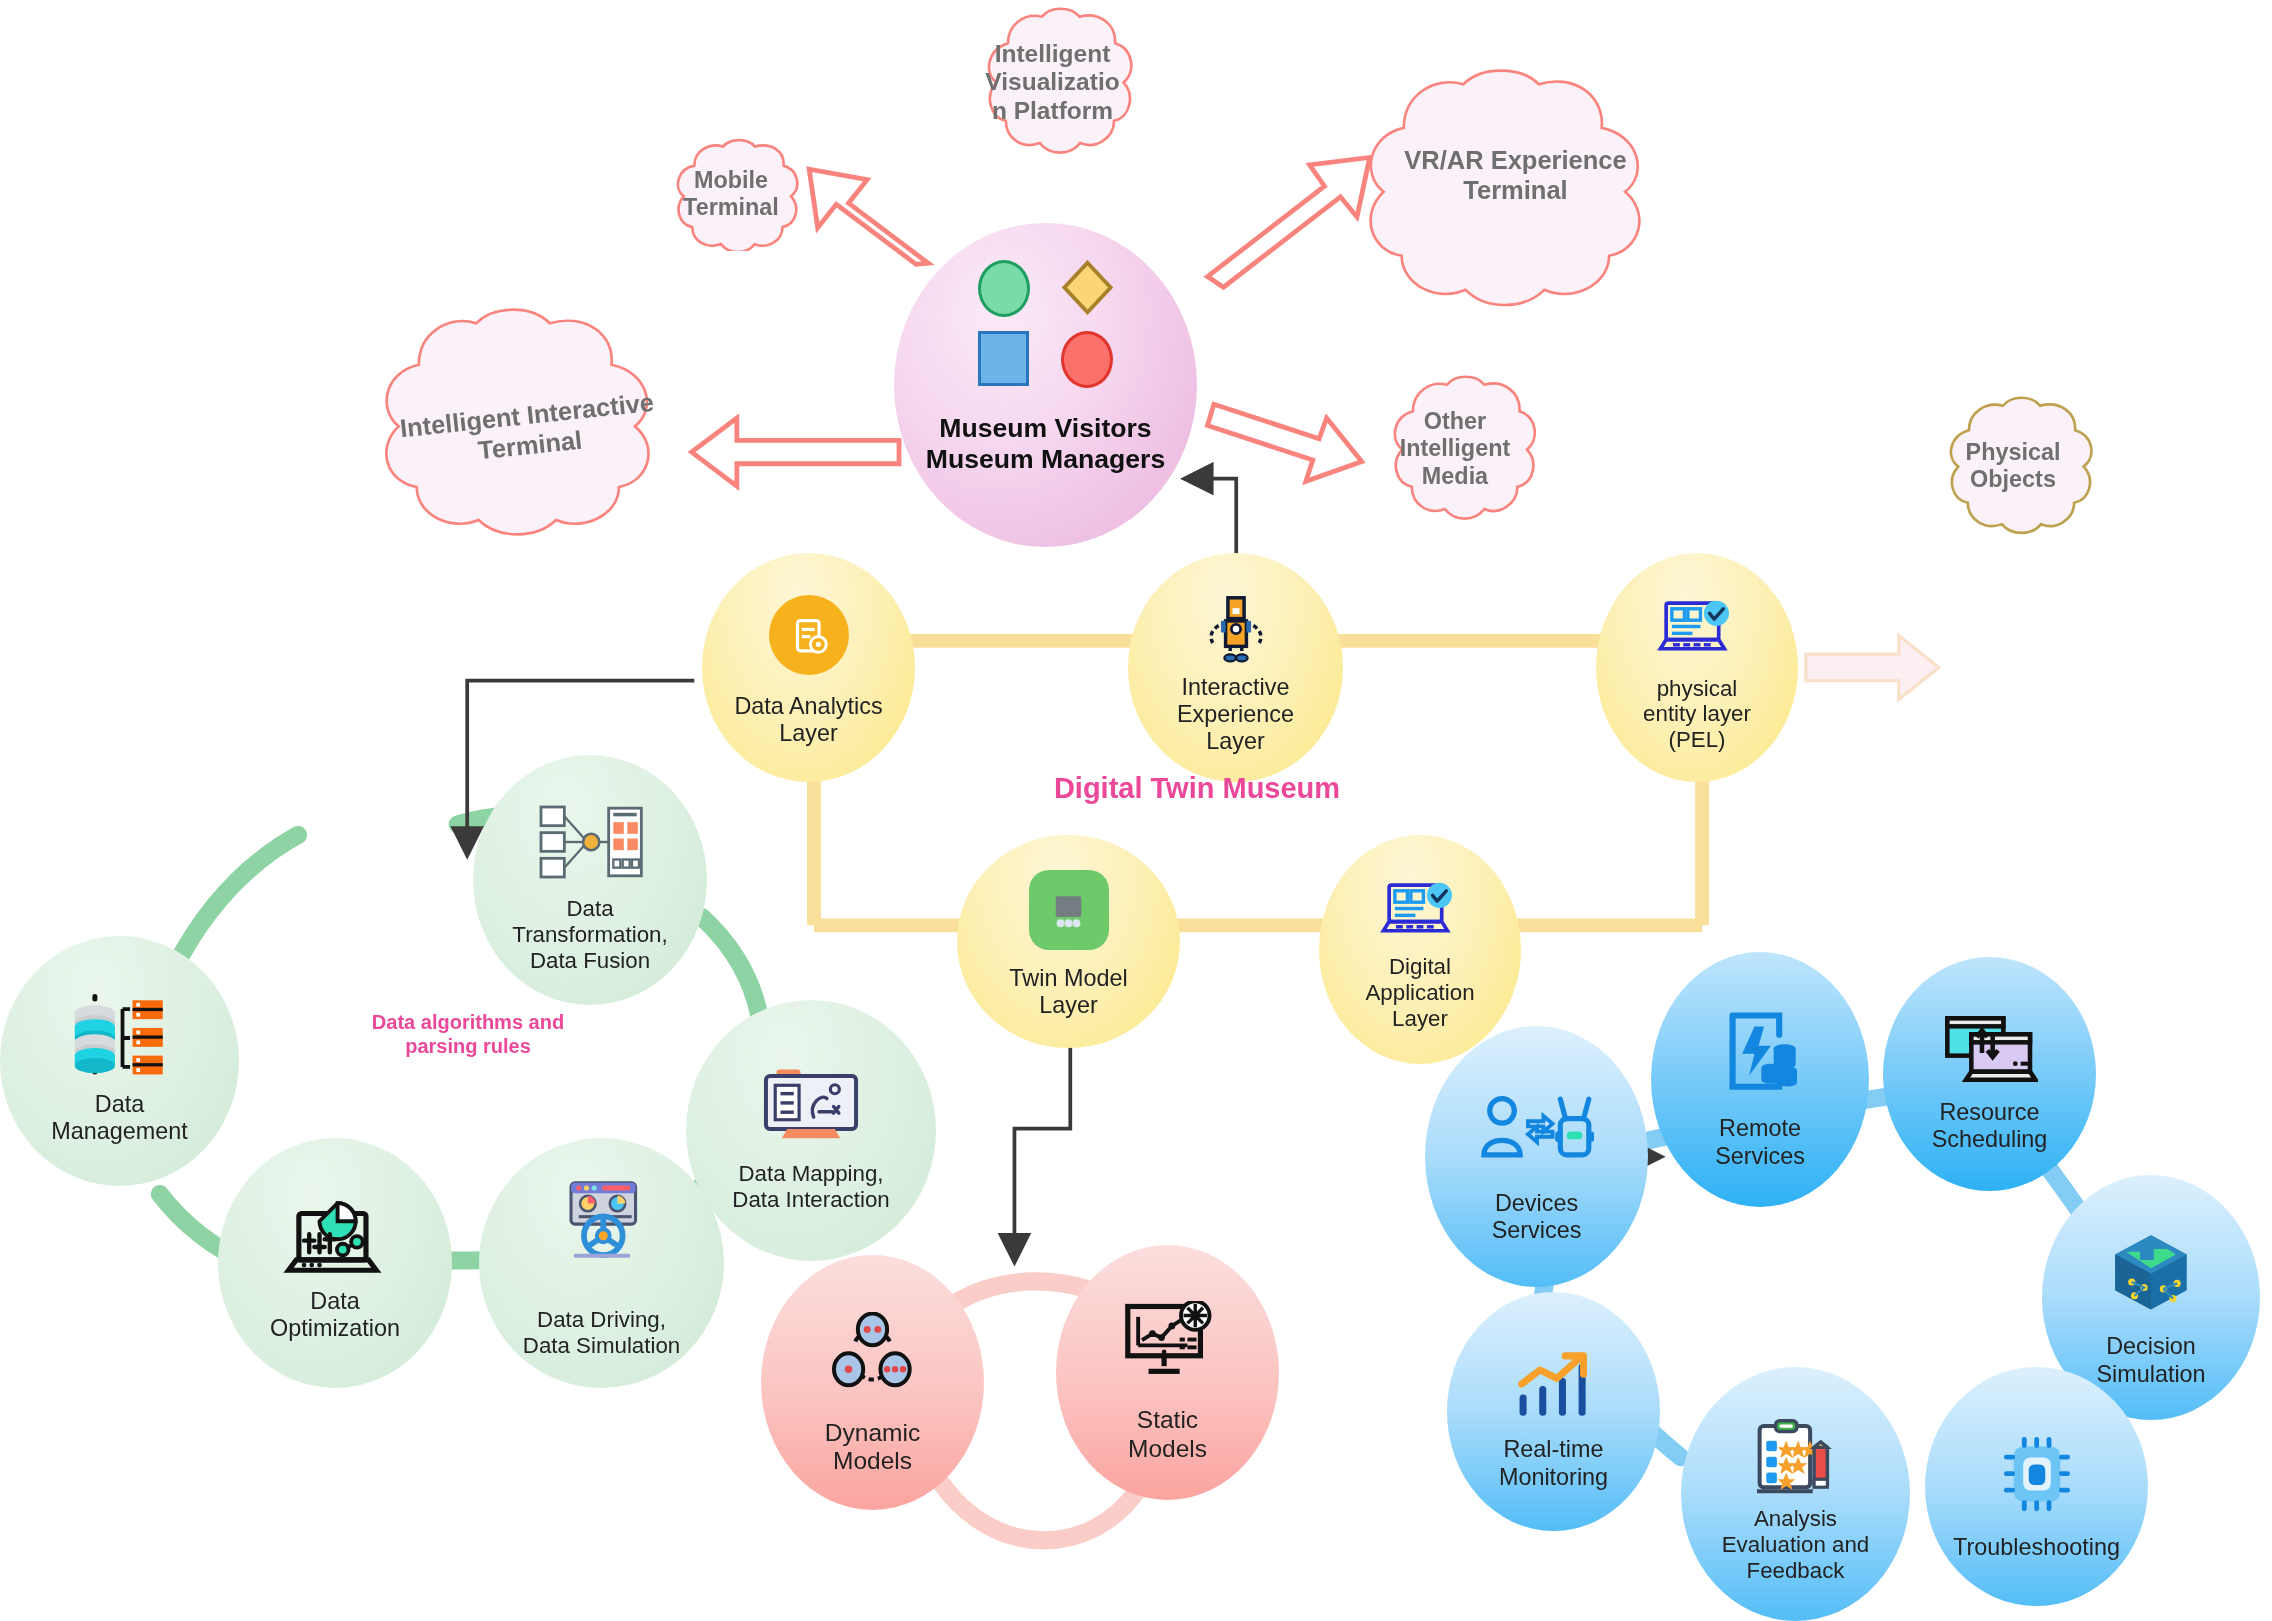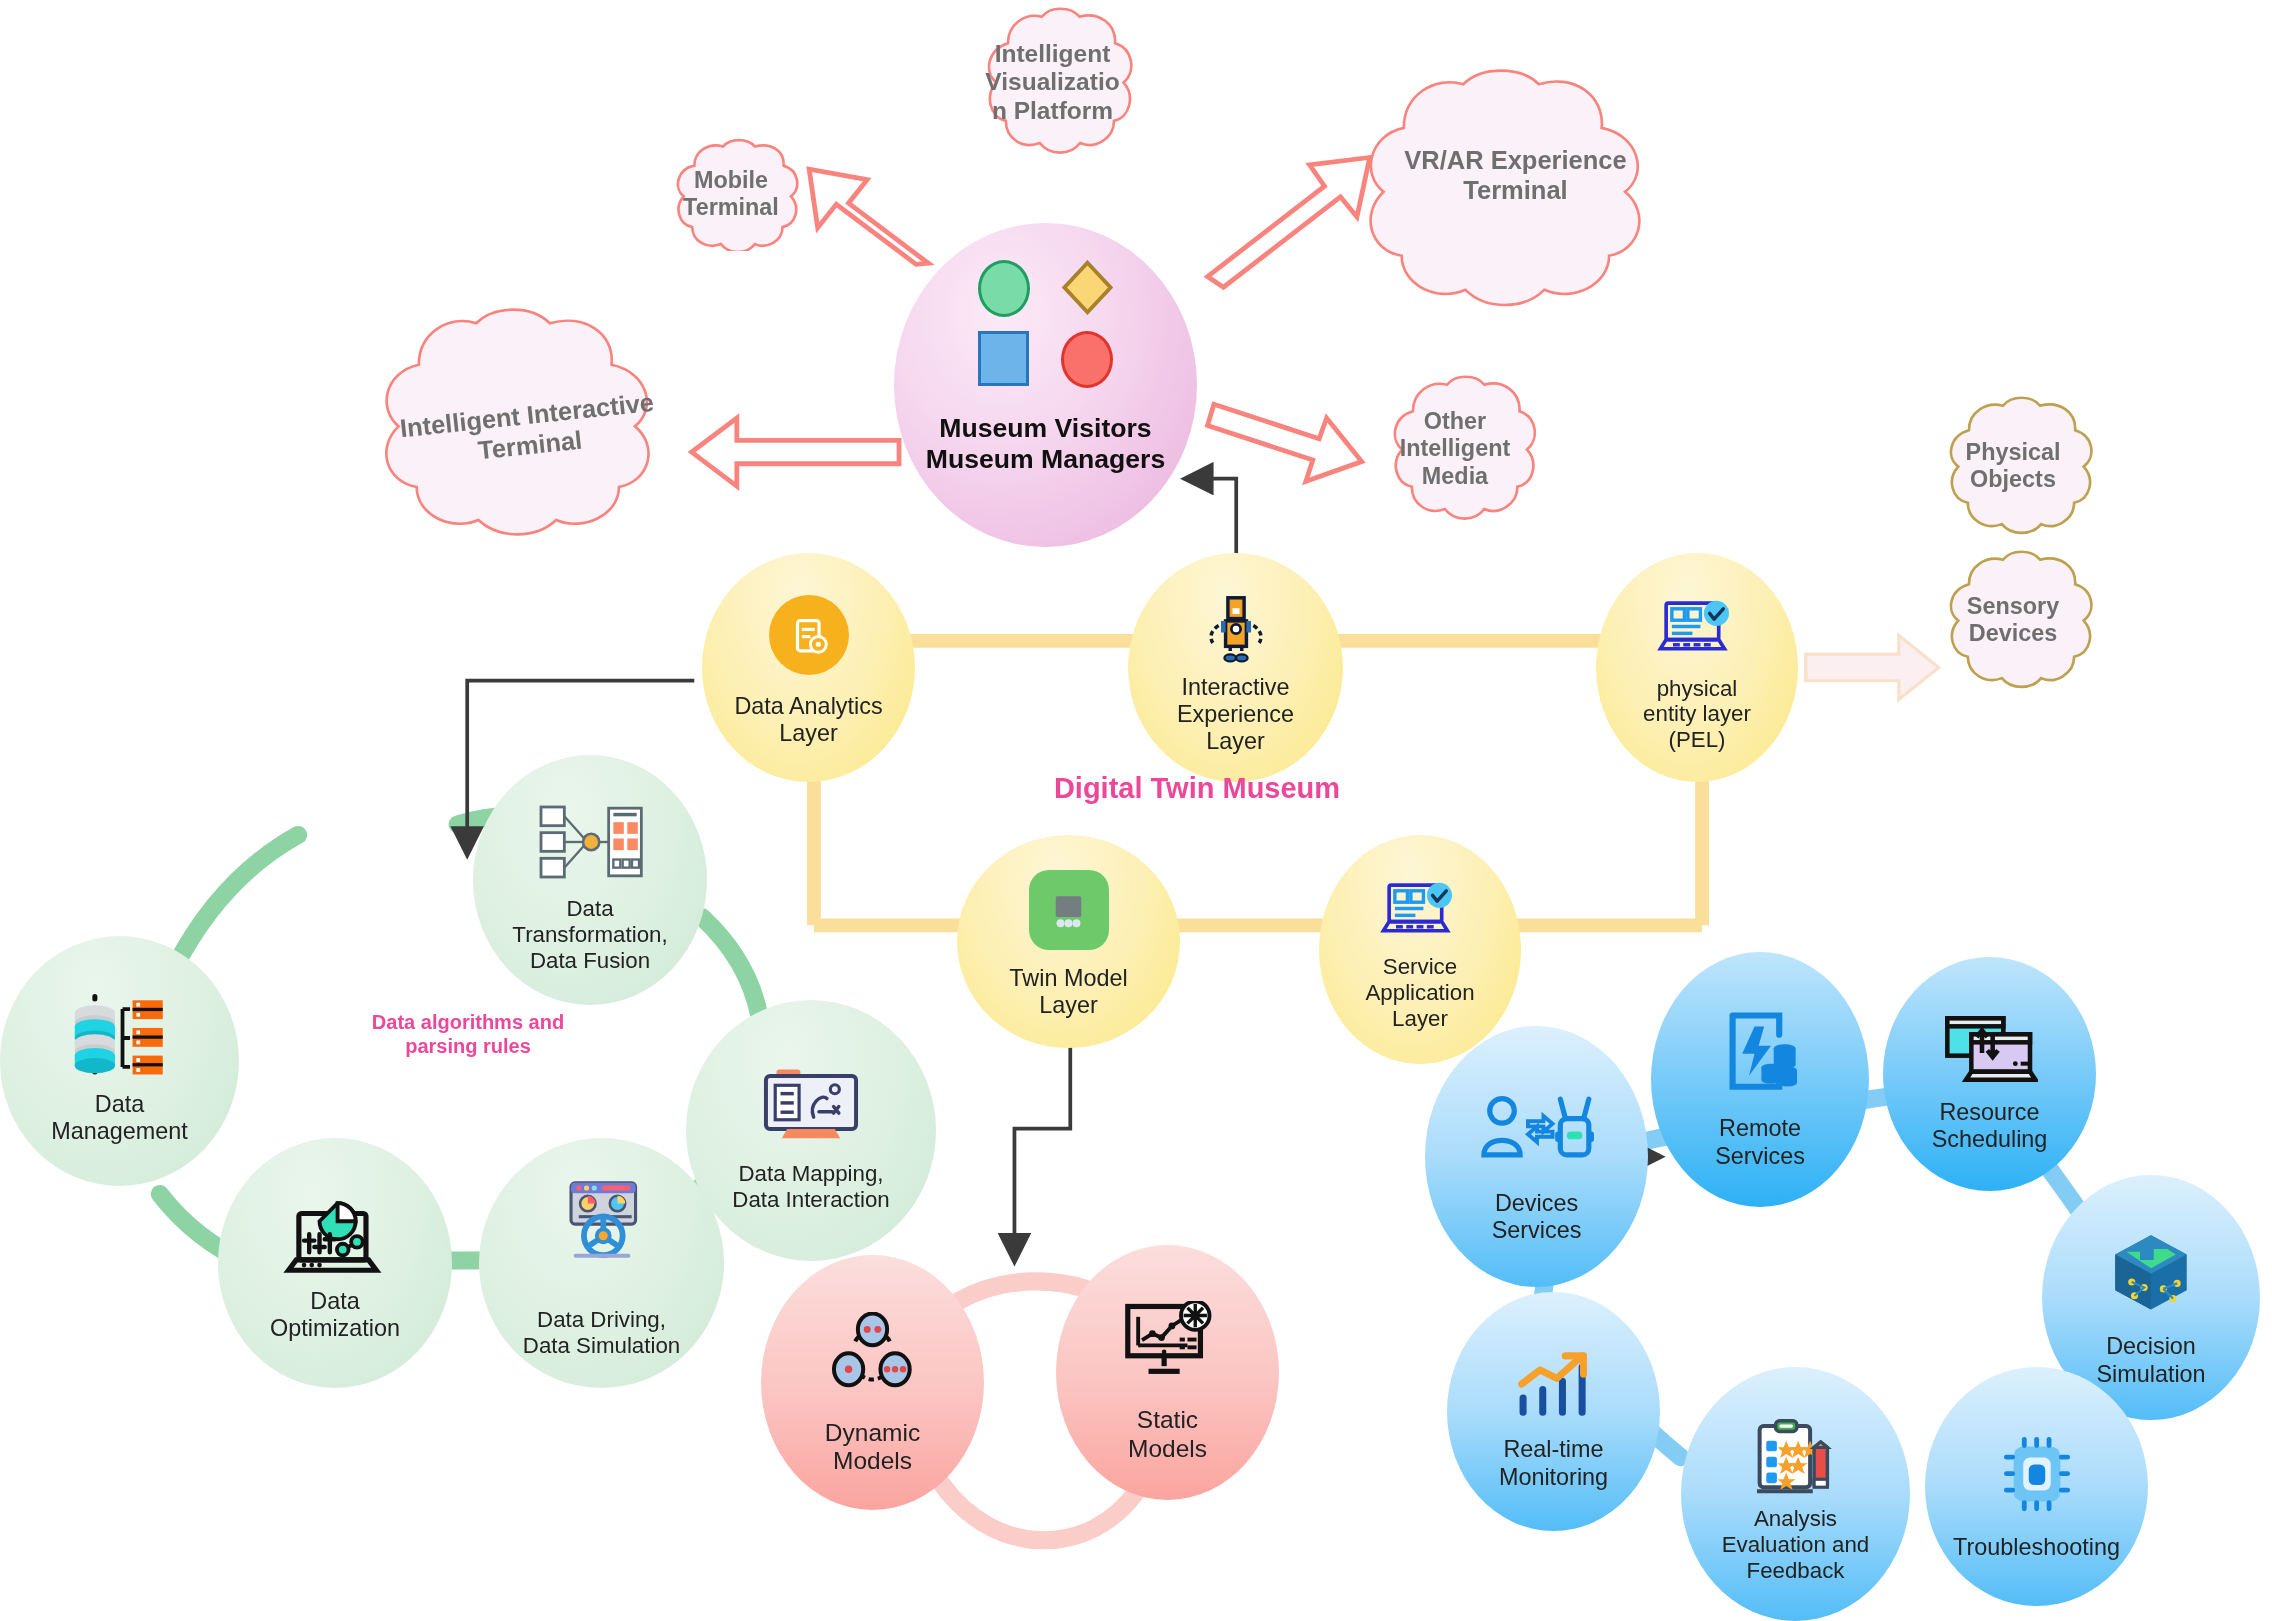--- a/index.html
+++ b/index.html
@@ -168,30 +168,20 @@
     <svg viewBox="0 0 350 270" preserveAspectRatio="none">
       <path d="M92 68 C92 34 124 14 156 22 C172 2 210 2 226 22 C262 12 294 34 292 68
                C326 78 332 118 308 136 C330 160 320 198 290 204 C290 236 254 256 228 244
                C210 266 172 266 154 244 C124 256 90 236 90 204 C60 198 50 160 72 136
                C48 118 56 78 92 68 Z" fill="#fbf1f8" stroke="#bda14f" stroke-width="5"></path>
     </svg>
     <div class="ctext" style="font-size:23.4px;">Physical
 Objects</div>
   </div>
 
-  <div class="cloud" style="left:1920px;top:548px;width:186px;height:144px;">
-    <svg viewBox="0 0 350 270" preserveAspectRatio="none">
-      <path d="M92 68 C92 34 124 14 156 22 C172 2 210 2 226 22 C262 12 294 34 292 68
-               C326 78 332 118 308 136 C330 160 320 198 290 204 C290 236 254 256 228 244
-               C210 266 172 266 154 244 C124 256 90 236 90 204 C60 198 50 160 72 136
-               C48 118 56 78 92 68 Z" fill="#fbf1f8" stroke="#bda14f" stroke-width="5"></path>
-    </svg>
-    <div class="ctext" style="font-size:23.4px;">Sensory
-Devices</div>
-  </div>
 
   <div class="hub" style="left:894px;top:223px;width:303px;height:287px;padding-top:37px;">
     <div style="display:grid;grid-template-columns:59px 59px;grid-gap:14px 24.5px;z-index:3;">
       <div style="width:46px;height:51px;border-radius:50%;background:#79dba7;border:3.2px solid #1f9e63;justify-self:center;"></div>
       <div style="width:55px;height:55px;justify-self:center;">
         <svg viewBox="0 0 100 100" style="width:100%;height:100%;">
             <polygon points="50,5 92,50 50,95 8,50" fill="#fbd675" stroke="#a8812a" stroke-width="7"></polygon>
           </svg>
       </div>
       <div style="width:45px;height:49px;background:#6cb4e9;border:3.2px solid #2a76bd;justify-self:center;"></div>
@@ -286,21 +276,21 @@
         <g fill="#2b2bd6">
             <rect x="14" y="39" width="6" height="3"></rect>
             <rect x="23" y="39" width="6" height="3"></rect>
             <rect x="32" y="39" width="6" height="3"></rect>
             <rect x="41" y="39" width="6" height="3"></rect>
           </g>
         <circle cx="52" cy="13" r="11" fill="#4cc6f5"></circle>
         <path d="M46 13 l4 5 l8 -9" fill="none" stroke="#13365c" stroke-width="3" stroke-linecap="round" stroke-linejoin="round"></path>
       </svg>
     </div>
-    <div class="lbl lbl-dark" style="font-size:22.3px;margin-top:9.6px;">Service
+    <div class="lbl lbl-dark" style="font-size:22.3px;margin-top:9.6px;">Digital
 Application
 Layer</div>
   </div>
 
   <div class="freetext" style="left:1032px;top:771px;width:330px;font-size:29px;">Digital Twin Museum</div>
 
 
   <div class="node ell-green" style="left:473px;top:755px;width:234px;height:250px;">
     <div class="ico" style="margin-top:15px;">
       <svg viewBox="0 0 96 70" style="width:112px;height:82px;">

